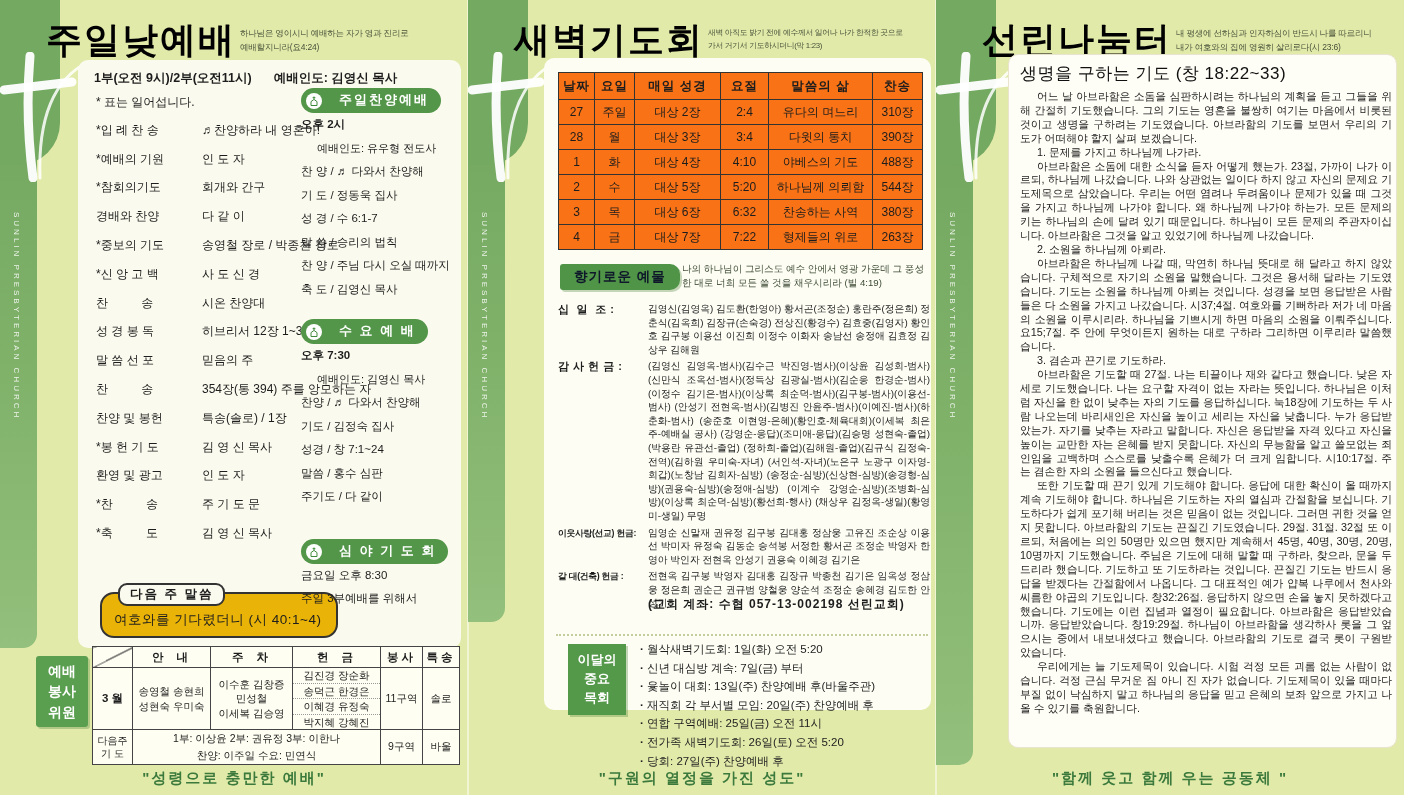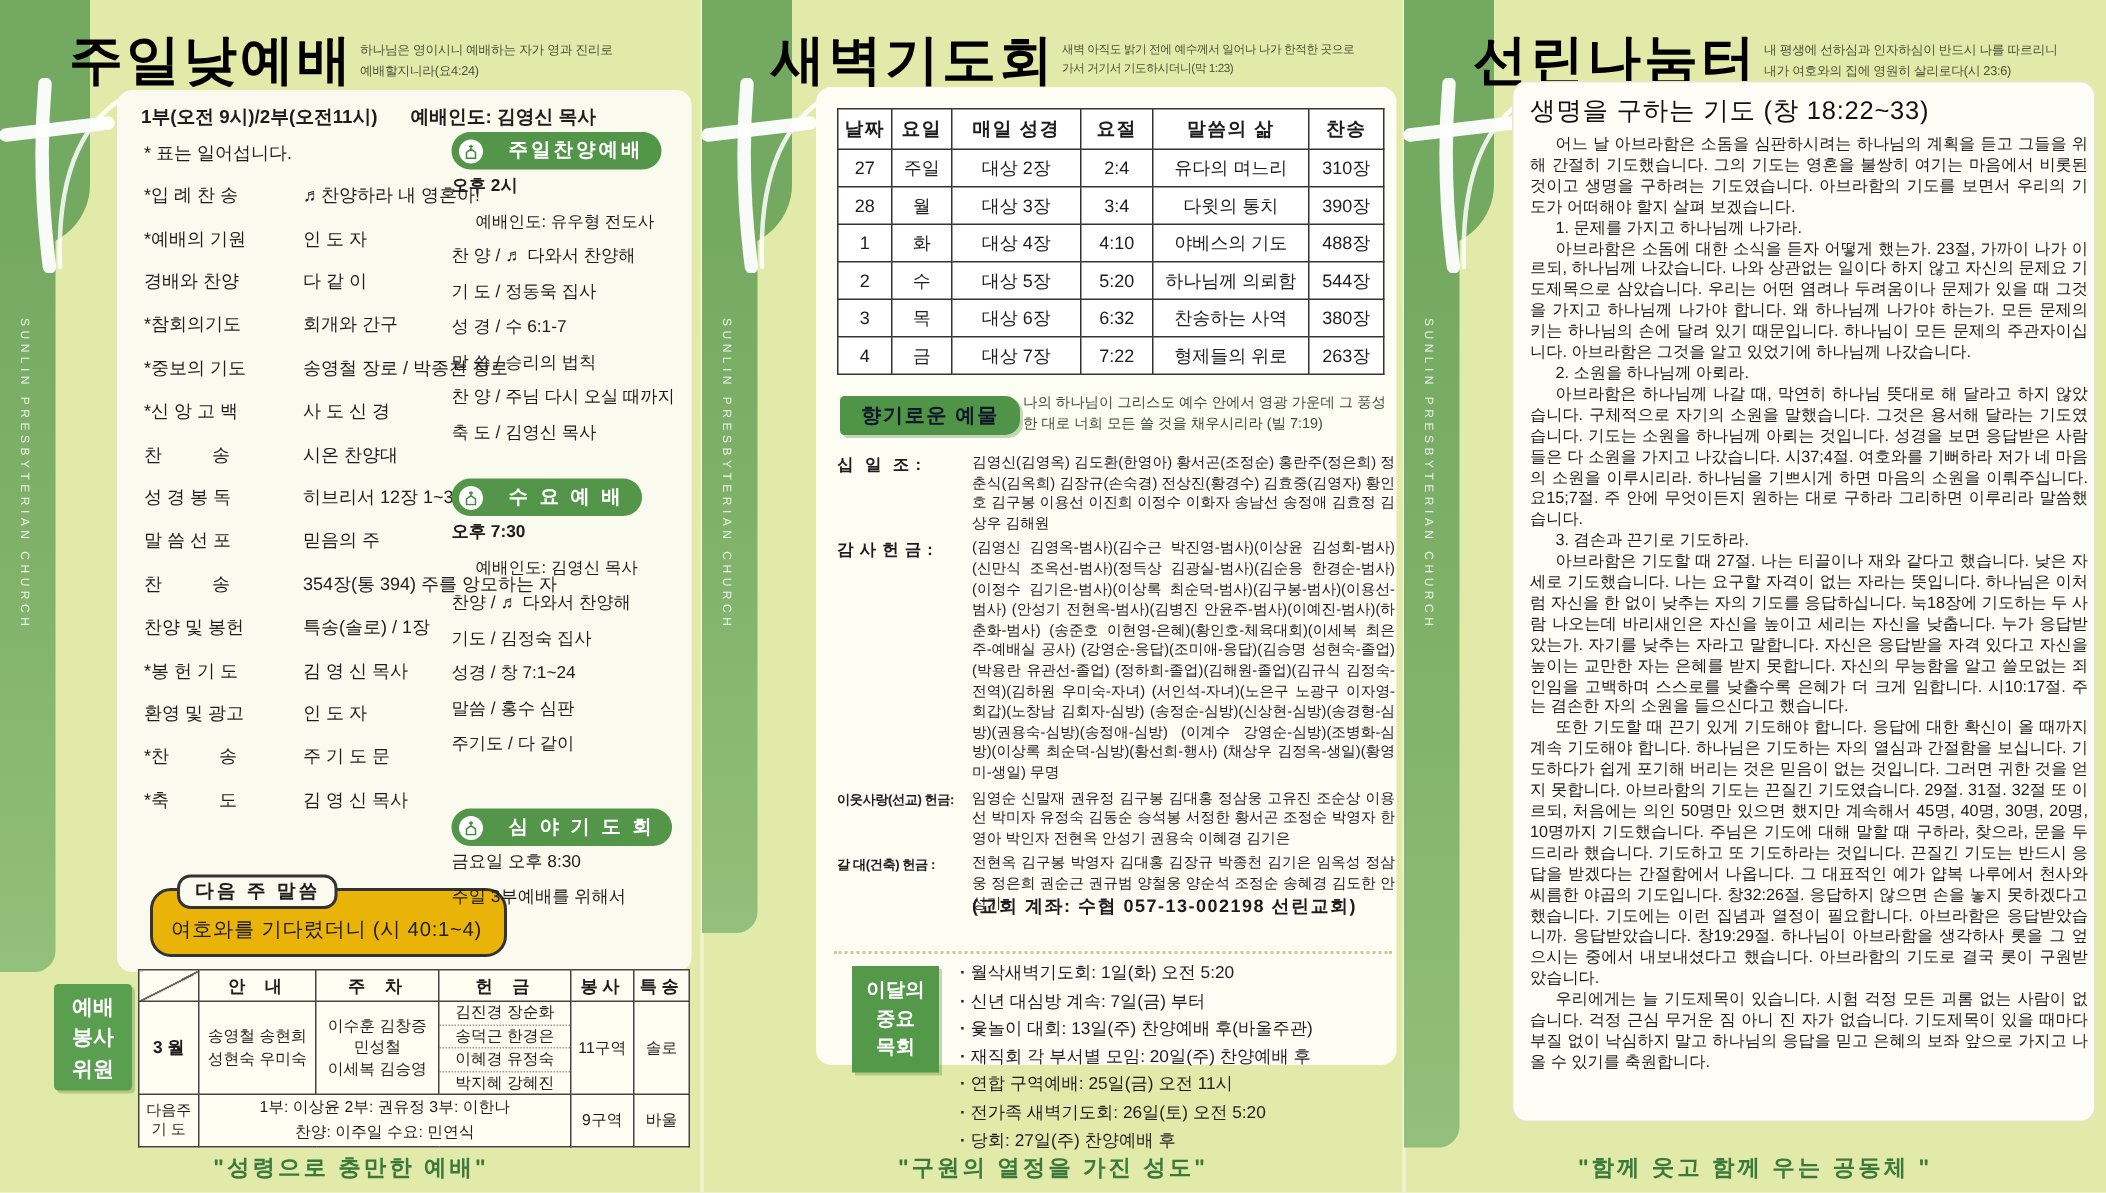--- a/index.html
+++ b/index.html
@@ -72,21 +72,21 @@
   .corner-cell { background:linear-gradient(to bottom right, transparent 48.5%, #555 48.5%, #555 52%, transparent 52%); }
   .c-month { font-size:11.5px; font-weight:bold; }
   .c-lines div { line-height:14.5px; }
   .offering-cell div { line-height:14.5px; border-bottom:1px dotted #999; }
   .offering-cell div:last-child { border-bottom:none; }
   .c-next { font-size:10px; white-space:pre-line; line-height:1.3; }
   .c-merged div { line-height:17px; white-space:nowrap; }
 
   
   .dawn-table { position:absolute; left:90px; top:72px; width:364px; border-collapse:collapse;
-           background:#ffffff; font-size:12px; table-layout:fixed; }
+           background:#f97316; font-size:12px; table-layout:fixed; }
   .dawn-table th, .dawn-table td { border:1.6px solid #333; text-align:center; padding:0; white-space:nowrap; overflow:hidden; }
   .dawn-table th { height:27px; font-size:12.5px; letter-spacing:1px; }
   .dawn-table td { height:25px; }
 
   .gift-badge { position:absolute; left:92px; top:264px; background:#4f9447; color:#0f172a; font-weight:bold;
            font-size:13.5px; padding:4px 14px; border-radius:3px 10px 10px 3px; letter-spacing:1px;
            box-shadow:2px 2px 0 rgba(90,140,70,.35); }
   .gift-verse { position:absolute; left:214px; top:262px; width:250px; font-size:9.6px; line-height:1.5; color:#3c4a33; }
 
   .offer-list { position:absolute; left:90px; top:302px; width:372px; }
@@ -139,26 +139,26 @@
     <div class="p1-order" id="order-box">
         <div class="wrow">
           <span class="lbl">*입 례 찬 송</span>
           <span class="val">♬찬양하라 내 영혼아!</span>
         </div>
         <div class="wrow">
           <span class="lbl">*예배의 기원</span>
           <span class="val">인 도 자</span>
         </div>
         <div class="wrow">
+          <span class="lbl">*참회의기도</span>
+          <span class="val">회개와 간구</span>
+        </div>
+        <div class="wrow">
           <span class="lbl">경배와 찬양</span>
           <span class="val">다 같 이</span>
-        </div>
-        <div class="wrow">
-          <span class="lbl">*참회의기도</span>
-          <span class="val">회개와 간구</span>
         </div>
         <div class="wrow">
           <span class="lbl">*중보의 기도</span>
           <span class="val">송영철 장로 / 박종천 장로</span>
         </div>
         <div class="wrow">
           <span class="lbl">*신 앙 고 백</span>
           <span class="val">사 도 신 경</span>
         </div>
         <div class="wrow">
@@ -397,21 +397,21 @@
             <td>금</td>
             <td>대상 7장</td>
             <td>7:22</td>
             <td>형제들의 위로</td>
             <td>263장</td>
           </tr>
         </tbody>
     </table>
 
     <div class="gift-badge">향기로운 예물</div>
-    <div class="gift-verse">나의 하나님이 그리스도 예수 안에서 영광 가운데 그 풍성한 대로 너희 모든 쓸 것을 채우시리라 (빌 7:19)</div>
+    <div class="gift-verse">나의 하나님이 그리스도 예수 안에서 영광 가운데 그 풍성한 대로 너희 모든 쓸 것을 채우시리라 (빌 4:19)</div>
     <div class="offer-list" id="offer-list">
         <div class="offer-item">
           <span class="offer-label">십  일  조 :</span>
           <div class="offer-text">김영신(김영옥) 김도환(한영아) 황서곤(조정순) 홍란주(정은희) 정춘식(김옥희) 김장규(손숙경) 전상진(황경수) 김효중(김영자) 황인호 김구봉 이용선 이진희 이정수 이화자 송남선 송정애 김효정 김상우 김해원</div>
         </div>
         <div class="offer-item">
           <span class="offer-label">감 사 헌 금 :</span>
           <div class="offer-text">(김영신 김영옥-범사)(김수근 박진영-범사)(이상윤 김성회-범사) (신만식 조옥선-범사)(정득상 김광실-범사)(김순응 한경순-범사) (이정수 김기은-범사)(이상록 최순덕-범사)(김구봉-범사)(이용선-범사) (안성기 전현옥-범사)(김병진 안윤주-범사)(이예진-범사)(하춘화-범사) (송준호 이현영-은혜)(황인호-체육대회)(이세복 최은주-예배실 공사) (강영순-응답)(조미애-응답)(김승명 성현숙-졸업)(박용란 유관선-졸업) (정하희-졸업)(김해원-졸업)(김규식 김정숙-전역)(김하원 우미숙-자녀) (서인석-자녀)(노은구 노광구 이자영-회갑)(노창남 김회자-심방) (송정순-심방)(신상현-심방)(송경형-심방)(권용숙-심방)(송정애-심방) (이계수 강영순-심방)(조병화-심방)(이상록 최순덕-심방)(황선희-행사) (채상우 김정옥-생일)(황영미-생일) 무명</div>
         </div>
         <div class="offer-item">

